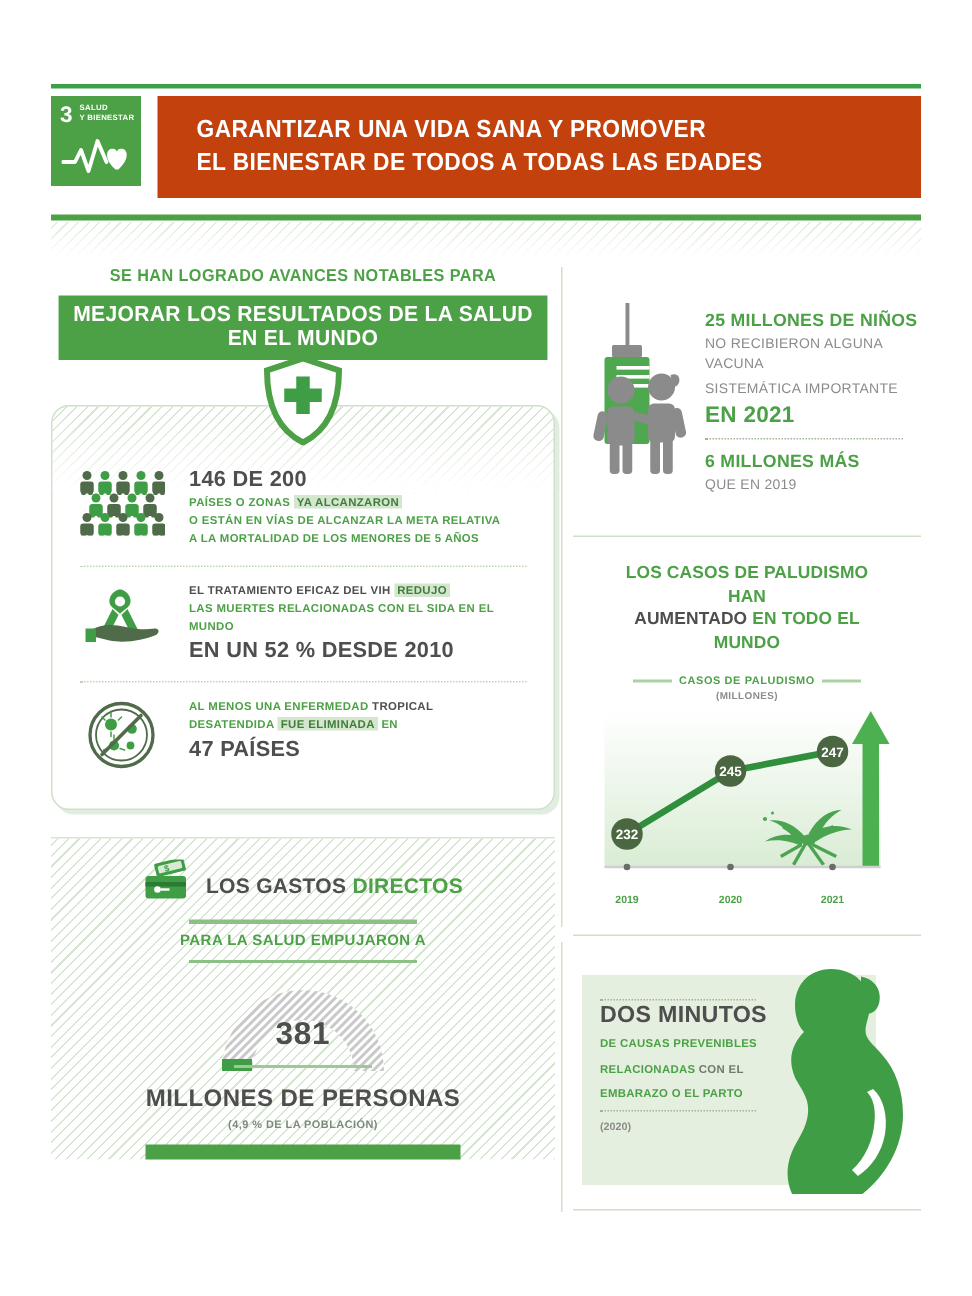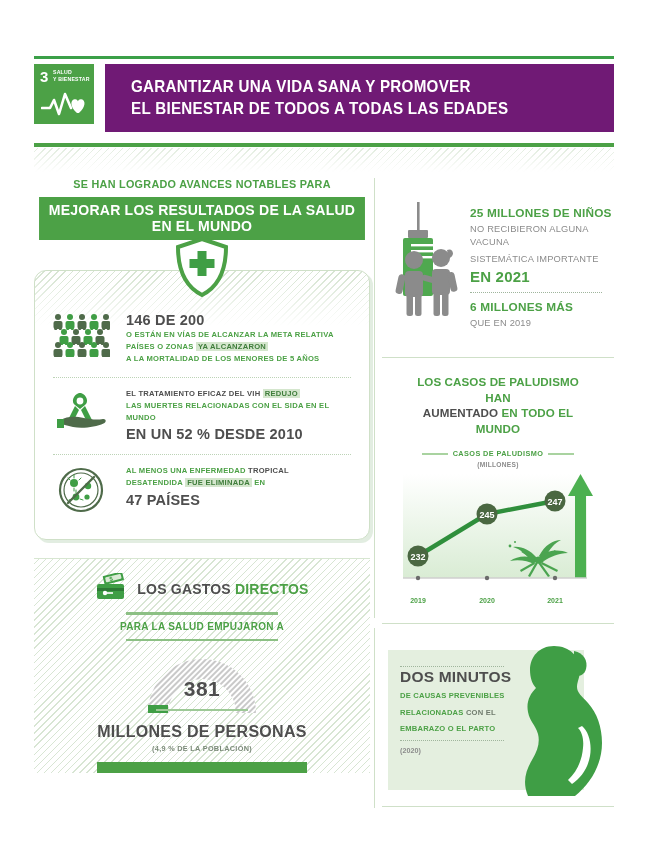--- a/index.html
+++ b/index.html
@@ -26,21 +26,21 @@
   .top-rule { position:absolute; left:34px; top:56px; width:580px; height:3px; background:#3ba048; }
   .header { position:absolute; left:34px; top:64px; width:580px; height:68px; display:flex; }
   .sdg-badge {
     width:60px; height:60px; background:#4ca146; color:#fff;
     position:relative; flex:none;
   }
   .sdg-num { position:absolute; left:6px; top:5px; font-size:15px; font-weight:bold; line-height:1; }
   .sdg-words { position:absolute; left:19px; top:5px; font-size:5.2px; font-weight:bold; line-height:1.25; letter-spacing:.2px; }
   .sdg-icon { position:absolute; left:7px; top:27px; }
   .title-bar {
-    margin-left:11px; flex:1; background:#701a75; color:#fff;
+    margin-left:11px; flex:1; background:#c2410c; color:#fff;
     display:flex; flex-direction:column; justify-content:center;
     padding-left:26px;
   }
   .title-bar div {
     font-size:16.5px; font-weight:bold; letter-spacing:.3px; line-height:1.32;
     transform: scaleX(0.92); transform-origin:left center;
   }
   .hdr-rule { position:absolute; left:34px; top:143px; width:580px; height:4px; background:#4ca146; }
   .hdr-stripes { position:absolute; left:34px; top:148px; width:580px; height:26px; opacity:.75; }
   .hdr-stripes::after{
@@ -289,26 +289,26 @@
                   <circle cx="6" cy="4" r="3"></circle>
                   <rect x="1.5" y="8" width="9" height="8" rx="2"></rect>
                   <rect x="2.2" y="12" width="3" height="5" rx="1"></rect>
                   <rect x="6.8" y="12" width="3" height="5" rx="1"></rect>
                 </g>
             </svg>
           </div>
           <div class="stat-txt">
             <div class="big d">146 DE 200</div>
             <div class="ln">
+              <span class="g">PAÍSES O ZONAS</span>
+              <span class="hl">YA ALCANZARON</span>
+            </div>
+            <div class="ln">
               <span class="g">O ESTÁN EN VÍAS DE ALCANZAR</span>
               <span class="g">LA META RELATIVA</span>
-            </div>
-            <div class="ln">
-              <span class="g">PAÍSES O ZONAS</span>
-              <span class="hl">YA ALCANZARON</span>
             </div>
             <div class="ln g">A LA MORTALIDAD DE LOS MENORES DE 5 AÑOS</div>
           </div>
         </div>
 
         <div class="dot-sep"></div>
 
         <div class="stat">
           <div class="icon-box">
             <svg width="56" height="44" viewBox="0 0 56 44">

